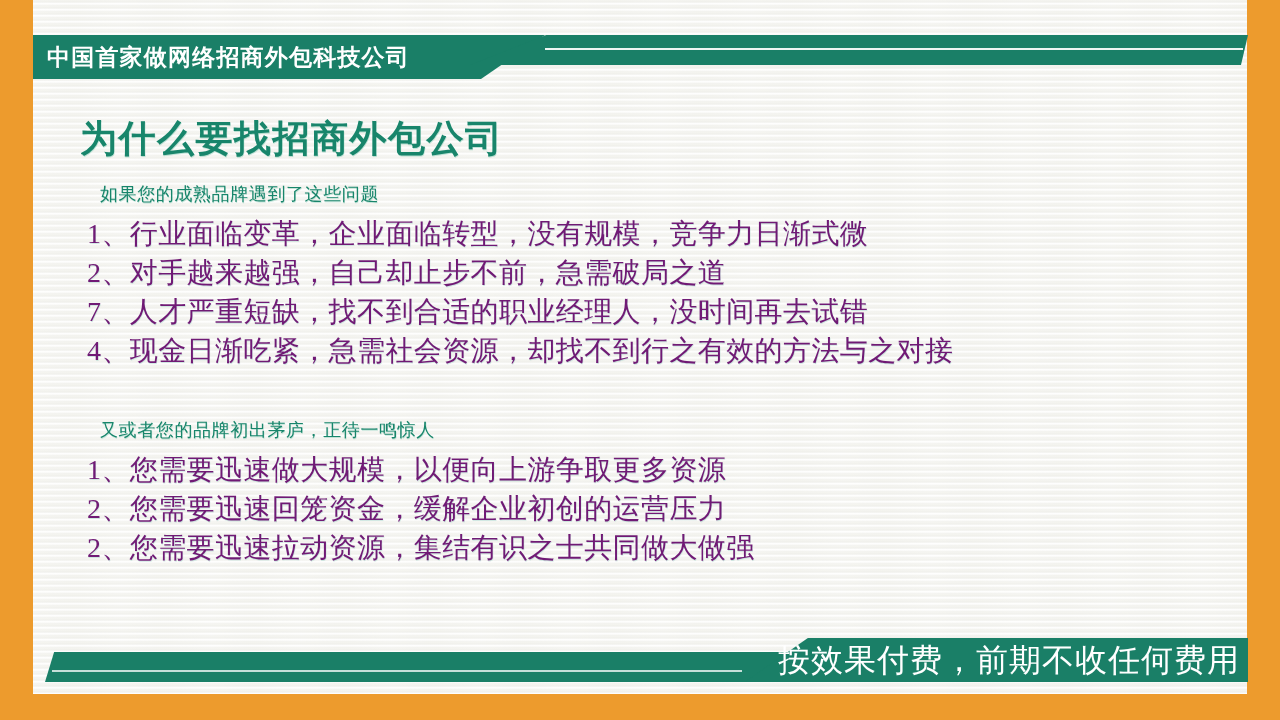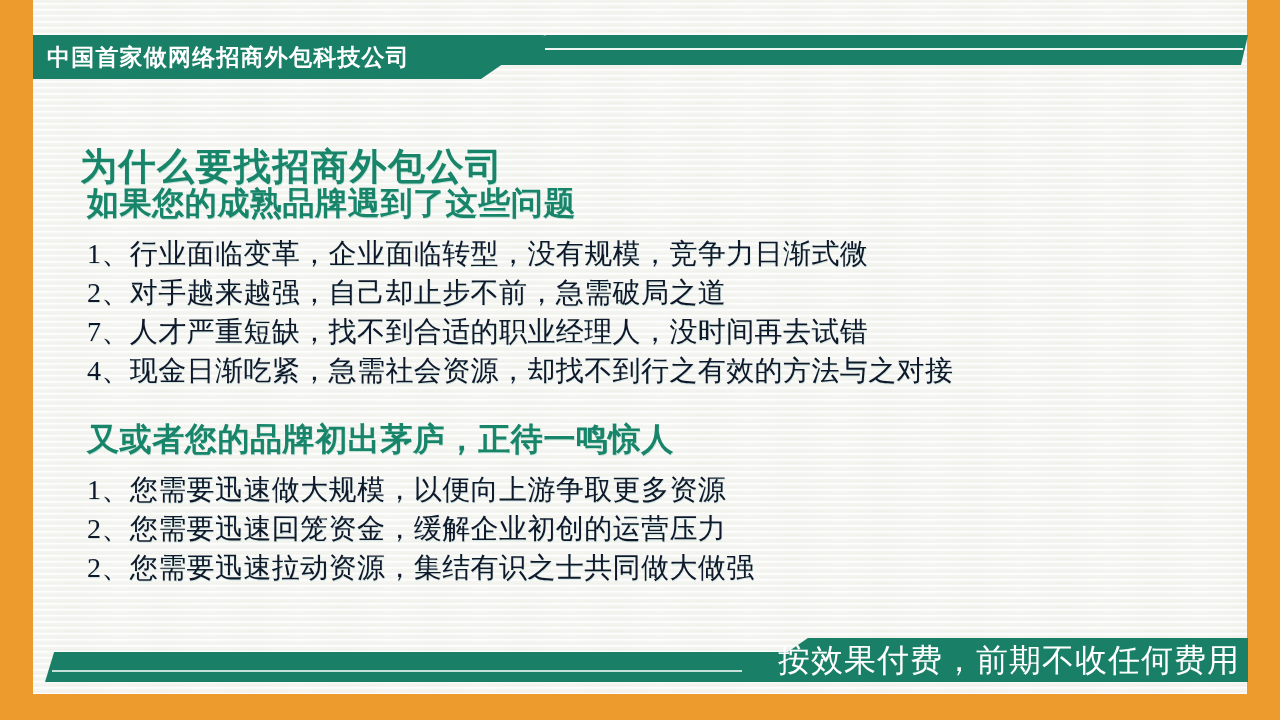--- a/index.html
+++ b/index.html
@@ -110,49 +110,48 @@
     position: absolute;
     left: 47px;
     top: 14px;
     font-size: 37px;
     font-weight: bold;
     color: #18856B;
     letter-spacing: 1.5px;
     white-space: nowrap;
     text-shadow: 0.5px 0.5px 0 rgba(120,200,175,0.45);
     font-family: "Liberation Sans", "DejaVu Sans", sans-serif;
-    margin-top: 28px;
   }
   .section {
     position: absolute;
     left: 52px;
     width: 1140px;
   }
   .section-1 { top: 82px; }
   .section-2 { top: 318px; }
 
   .section-heading {
-    font-size: 32px;
-    font-weight: bold;
+    font-size: 18px;
+    font-weight: normal;
     color: #18856B;
     letter-spacing: 0.6px;
     white-space: nowrap;
-    margin: 0 0 8px 2px;
+    margin: 0 0 8px 15px;
     text-shadow: 0.5px 0.5px 0 rgba(120,200,175,0.4);
     font-family: "Liberation Sans", "DejaVu Sans", sans-serif;
   }
   .section-list {
     list-style: none;
     margin: 0;
     padding: 0 0 0 2px;
   }
   .section-list li {
     font-size: 28px;
     line-height: 39px;
-    color: #0f172a;
+    color: #701a75;
     white-space: nowrap;
     letter-spacing: 0.4px;
     font-family: "Liberation Serif", "DejaVu Serif", serif;
     text-shadow: 0.5px 0.5px 0 rgba(170,215,205,0.5);
   }
 
   
   .footer {
     position: absolute;
     left: 0;

